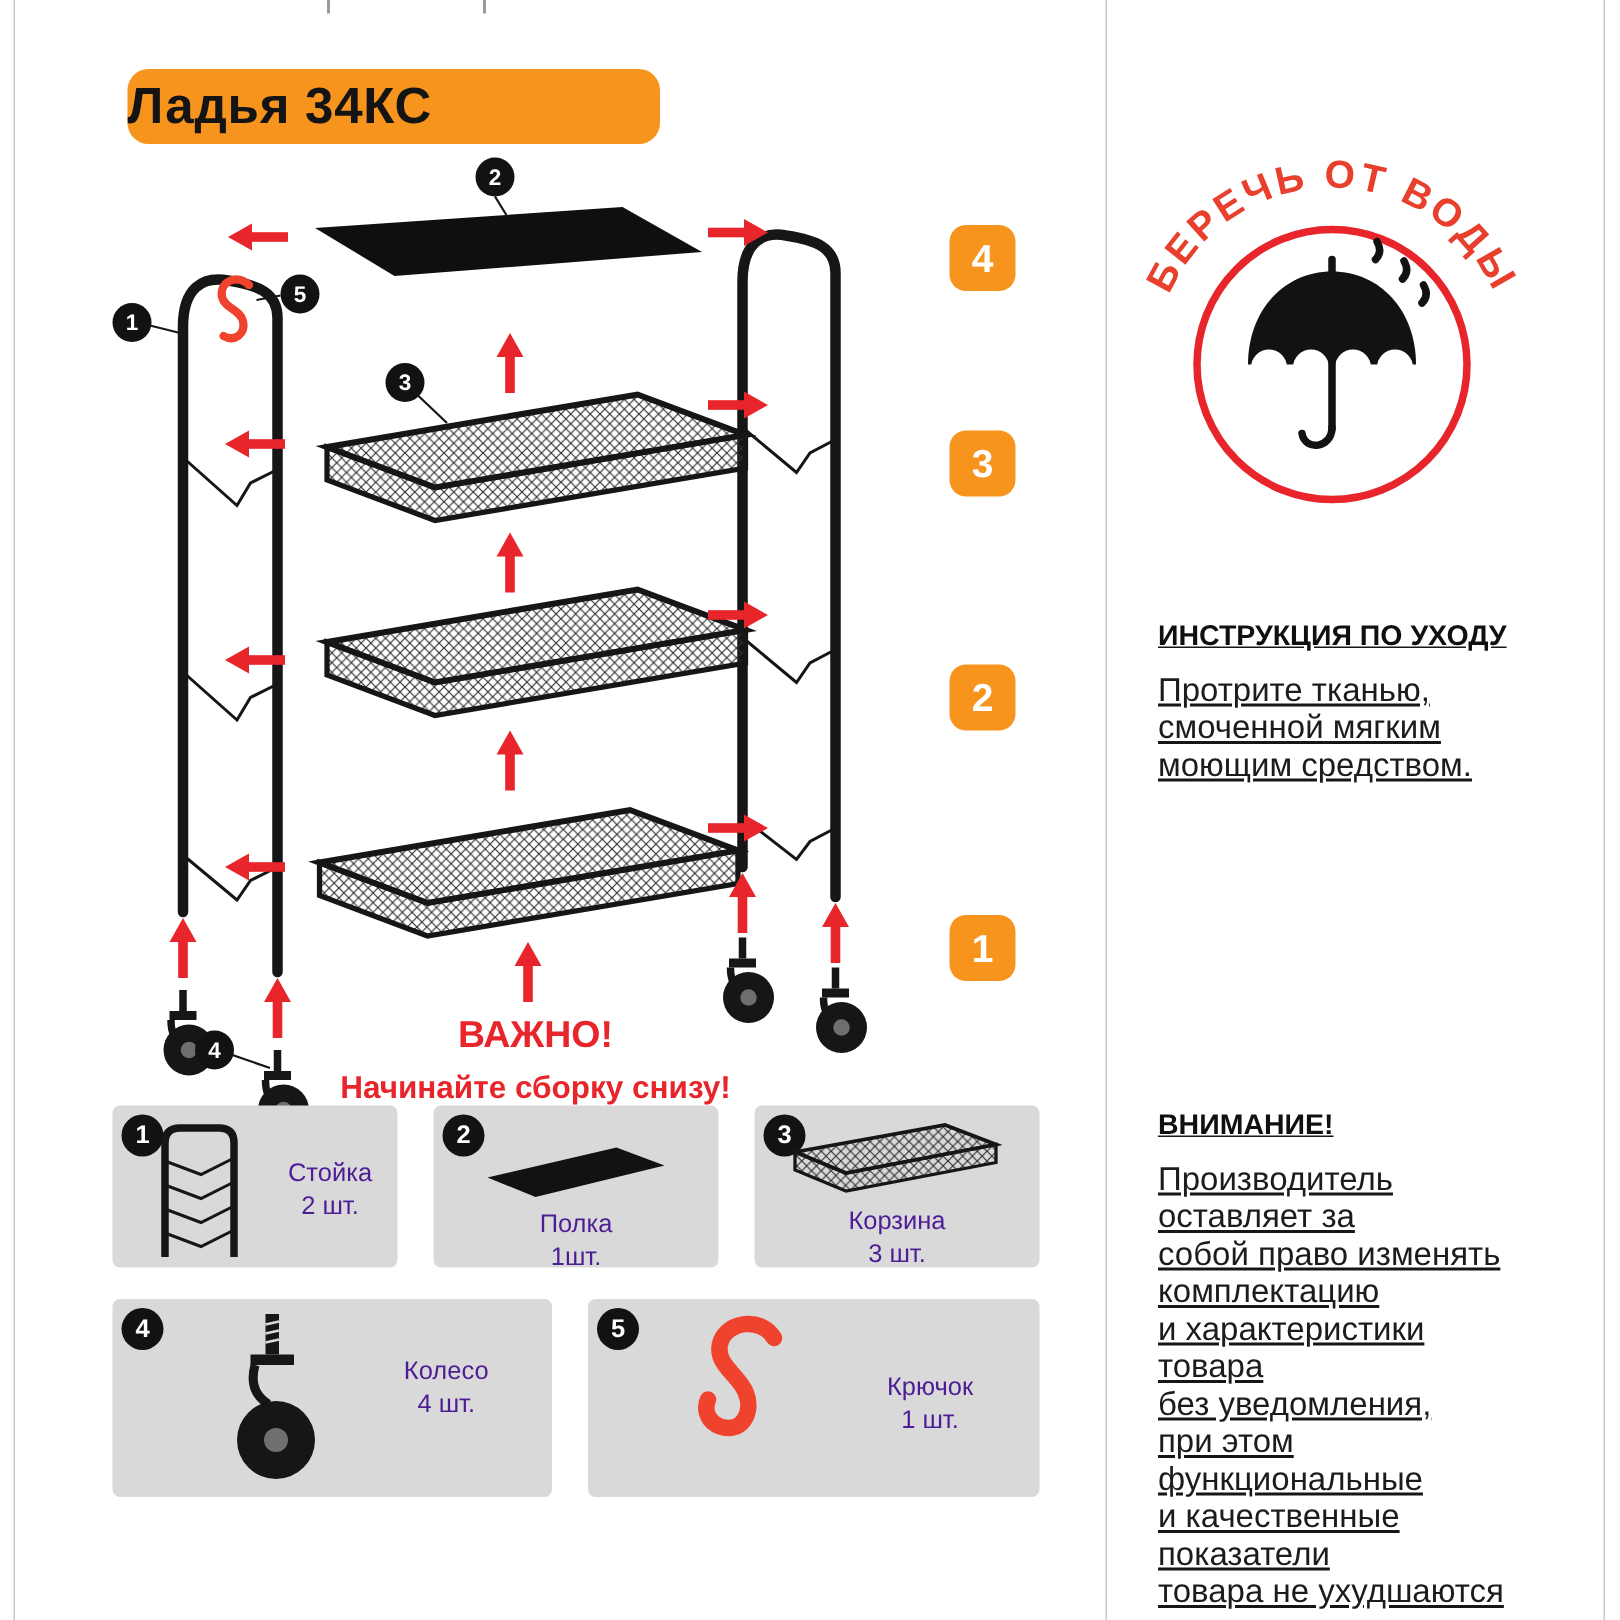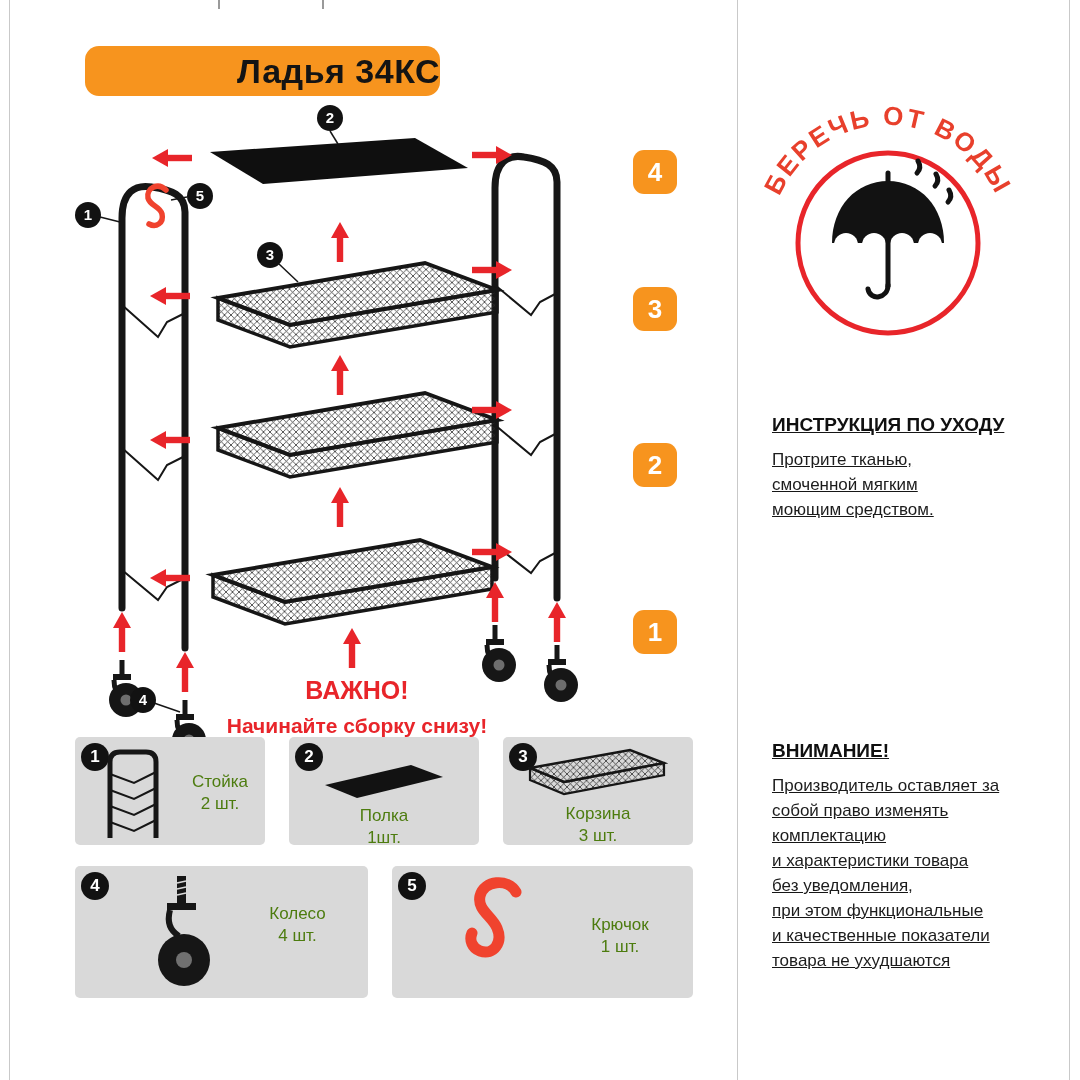--- a/index.html
+++ b/index.html
@@ -4,44 +4,44 @@
 <style>
   html,body{margin:0;padding:0;background:#ffffff;}
   body{width:1080px;height:1080px;position:relative;overflow:hidden;
        font-family:"Liberation Sans",sans-serif;color:#161616;}
   .page{position:absolute;inset:0;background:#fff;}
 
   .vline{position:absolute;top:0;bottom:0;width:1px;background:#c9c9c9;}
   .tick{position:absolute;top:0;width:2px;height:9px;background:#9a9a9a;}
 
   .title-badge{position:absolute;left:85px;top:46px;width:355px;height:50px;
-    background:#F7941E;border-radius:14px;display:flex;align-items:center;justify-content:flex-end;}
+    background:#F7941E;border-radius:14px;display:flex;align-items:center;justify-content:flex-start;}
   .title-badge span{font-size:34px;font-weight:bold;color:#141414;letter-spacing:.5px;}
 
   .diagram-svg{position:absolute;left:40px;top:100px;}
 
   .step-badge{position:absolute;left:633px;width:44px;height:44px;border-radius:11px;
     background:#F7941E;color:#fff;font-weight:bold;font-size:26px;
     display:flex;align-items:center;justify-content:center;}
 
   .important{position:absolute;left:172px;top:676px;width:370px;text-align:center;
     color:#E8252A;font-weight:bold;}
   .important .t1{font-size:25px;}
   .important .t2{font-size:21px;margin-top:9px;}
 
   .part-box{position:absolute;background:#D9D9D9;border-radius:5px;}
   .part-num{position:absolute;left:6px;top:6px;width:28px;height:28px;border-radius:50%;
     background:#121212;color:#fff;font-size:17px;font-weight:bold;
     display:flex;align-items:center;justify-content:center;}
   .part-icon{position:absolute;}
-  .part-label{position:absolute;text-align:center;font-size:17px;line-height:1.32;color:#4d7c0f;}
+  .part-label{position:absolute;text-align:center;font-size:17px;line-height:1.32;color:#4c1d95;}
 
   .side-sec{position:absolute;left:772px;width:248px;text-decoration:underline;}
   .side-sec h3{margin:0 0 11px 0;font-size:19px;font-weight:bold;color:#101010;}
-  .side-sec p{margin:0;font-size:17px;line-height:25px;color:#1c1c1c;white-space:pre-line;}
+  .side-sec p{margin:0;font-size:22px;line-height:25px;color:#1c1c1c;white-space:pre-line;}
 
   .water-svg{position:absolute;left:758px;top:95px;}
 
   .wire{stroke:#161616;stroke-width:2;fill:none;}
   .callout-text{fill:#fff;font-size:15px;font-weight:bold;text-anchor:middle;
     font-family:"Liberation Sans",sans-serif;}
 </style>
 </head>
 <body>
 

